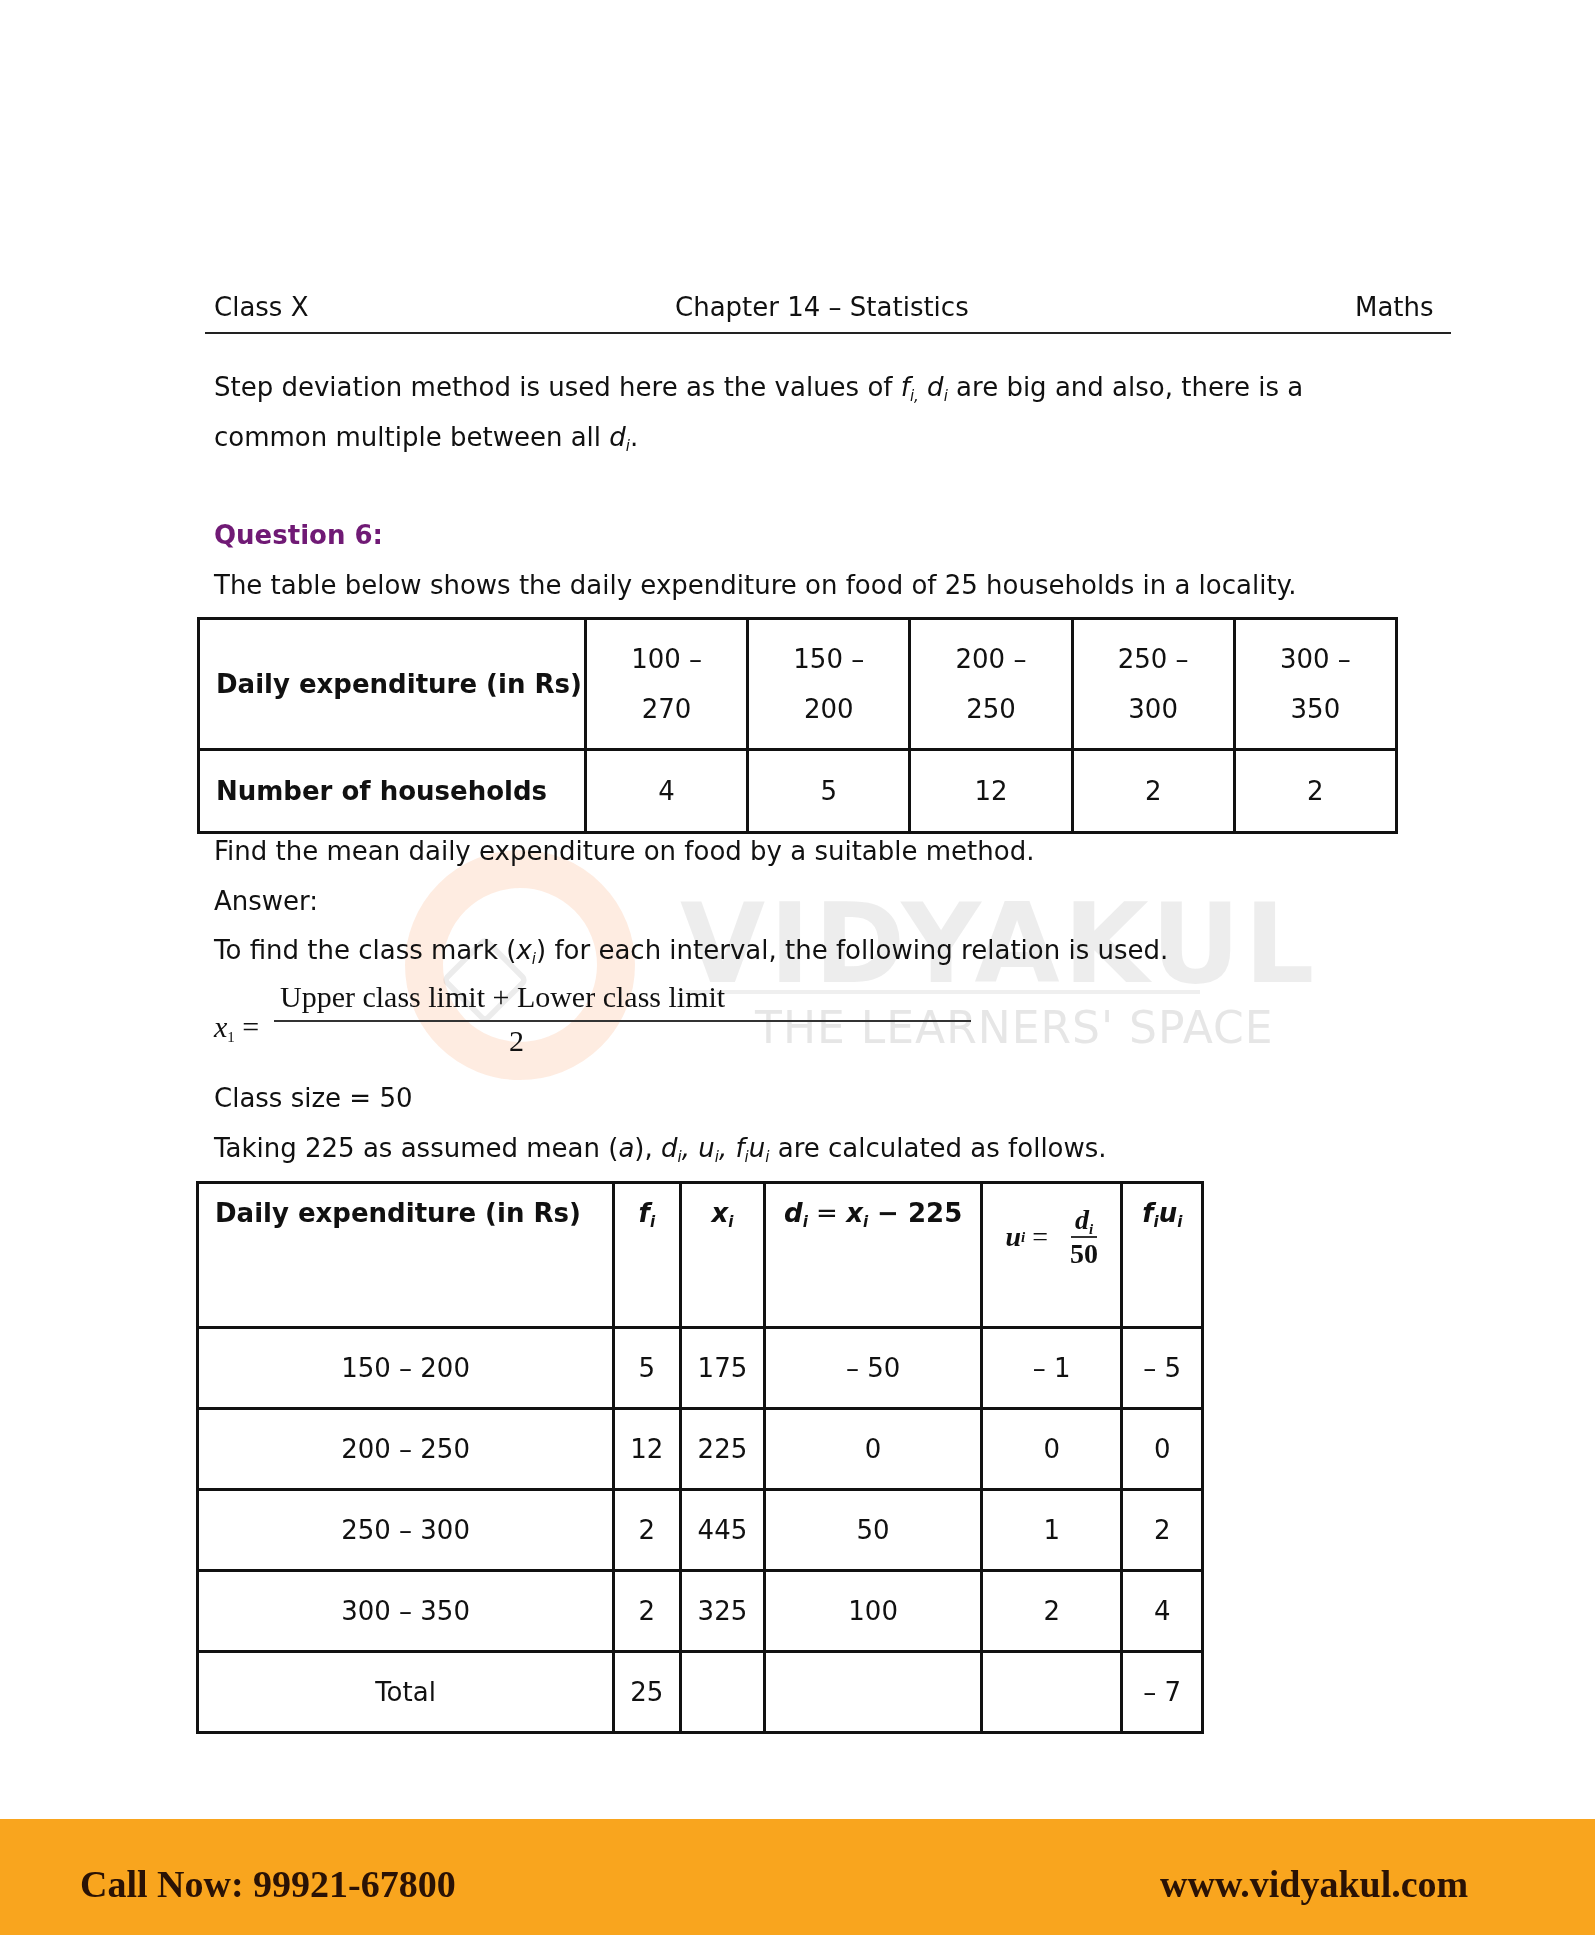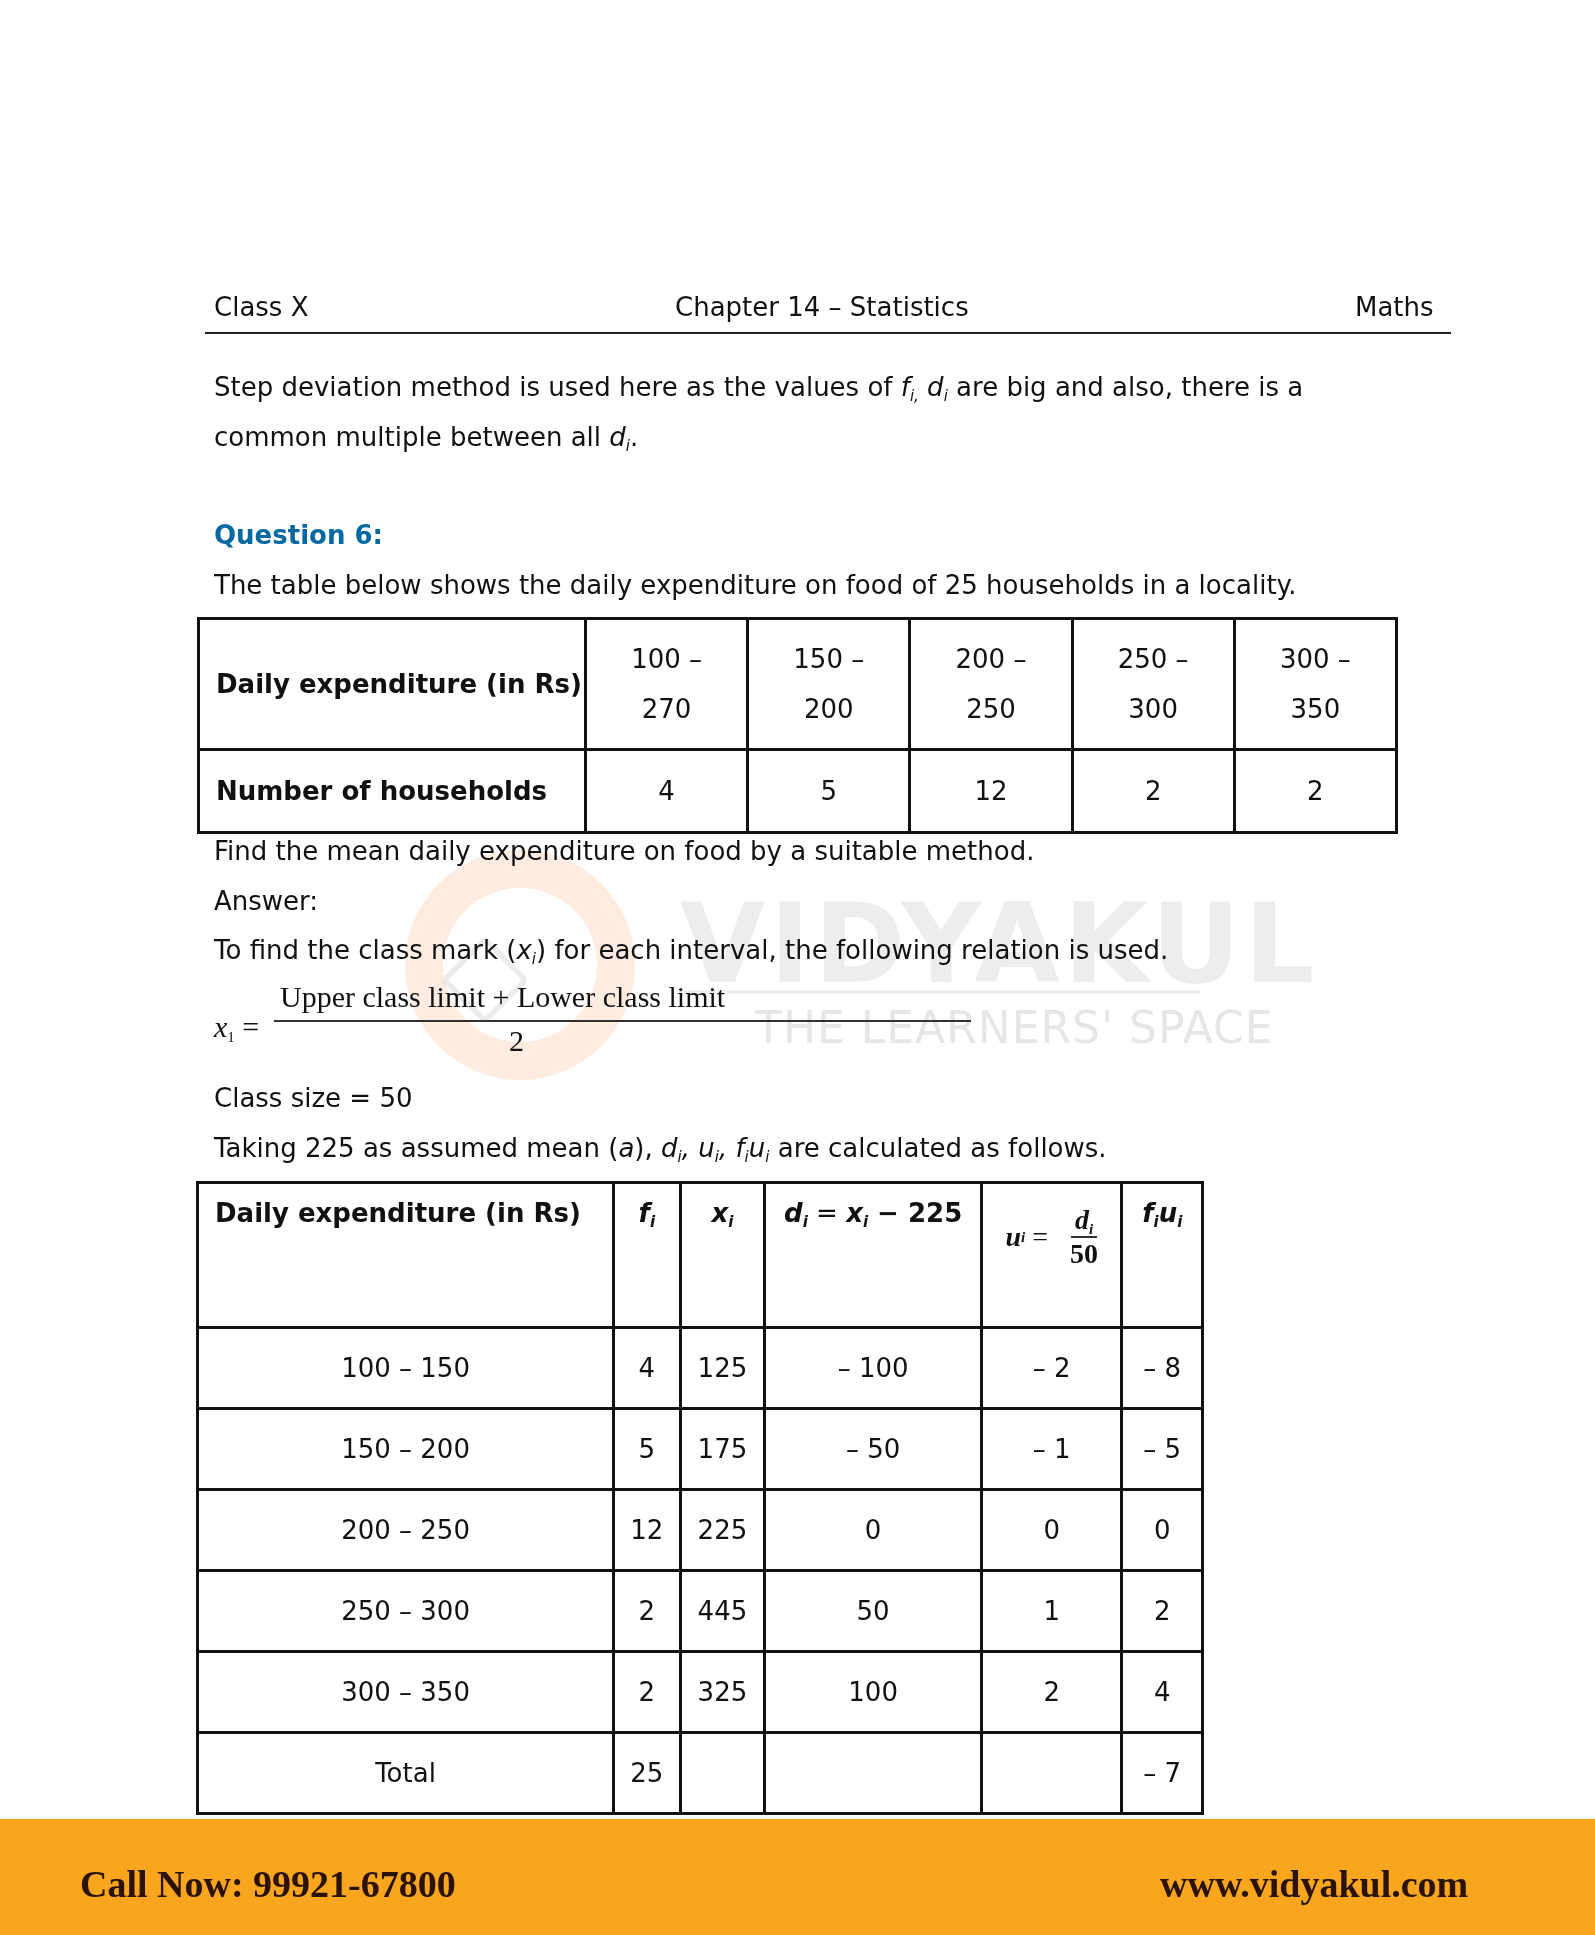--- a/index.html
+++ b/index.html
@@ -13,21 +13,21 @@
   
   .wm { left:405px; top:850px; width:230px; height:230px; border-radius:50%;
         border:38px solid rgba(248,150,90,0.18); box-sizing:border-box; }
   .wm-gear { left:440px; top:935px; width:90px; height:90px; border:8px solid rgba(150,150,150,0.18);
         border-radius:10px; box-sizing:border-box; transform:rotate(45deg) scale(0.7); }
   .wm-title { left:680px; top:880px; font-size:110px; font-weight:bold; letter-spacing:4px;
         color:rgba(140,140,140,0.16); font-family:"DejaVu Sans", sans-serif; }
   .wm-rule { left:680px; top:990px; width:520px; height:4px; background:rgba(150,150,150,0.15); }
   .wm-sub { left:755px; top:1002px; font-size:44px; letter-spacing:1px; color:rgba(140,140,140,0.22);
         font-family:"DejaVu Sans", sans-serif; }
-  .q-title { color:#0369a1; font-weight:bold; }
+  .q-title { color:#701a75; font-weight:bold; }
   i.m { font-style:italic; }
   sub { font-size:15px; vertical-align:-5px; line-height:0; }
   
   table { border-collapse:collapse; position:absolute; }
   td { border:3px solid #111; padding:0; font-size:26px; vertical-align:middle; text-align:center; }
   #t1 { left:197px; top:617px; width:1201px; }
   #t1 td.lbl { text-align:left; padding-left:16px; font-weight:bold; width:368px; }
   #t1 tr.r1 td { height:128px; line-height:50px; }
   #t1 tr.r2 td { height:80px; }
   #t2 { left:196px; top:1181px; width:1008px; }
@@ -124,28 +124,20 @@
         <i>u</i><sub><i>i</i></sub>&nbsp;<span style="font-weight:normal">=</span>
         <span class="stack">
               <span class="n"><span>d</span><sub>i</sub></span>
               <span>50</span>
             </span>
       </span>
     </td>
     <td class="c5"><i>f</i><sub><i>i</i></sub><i>u</i><sub><i>i</i></sub></td>
   </tr>
   <tr>
-    <td>100 – 150</td>
-    <td>4</td>
-    <td>125</td>
-    <td>– 100</td>
-    <td>– 2</td>
-    <td>– 8</td>
-  </tr>
-  <tr>
     <td>150 – 200</td>
     <td>5</td>
     <td>175</td>
     <td>– 50</td>
     <td>– 1</td>
     <td>– 5</td>
   </tr>
   <tr>
     <td>200 – 250</td>
     <td>12</td>

